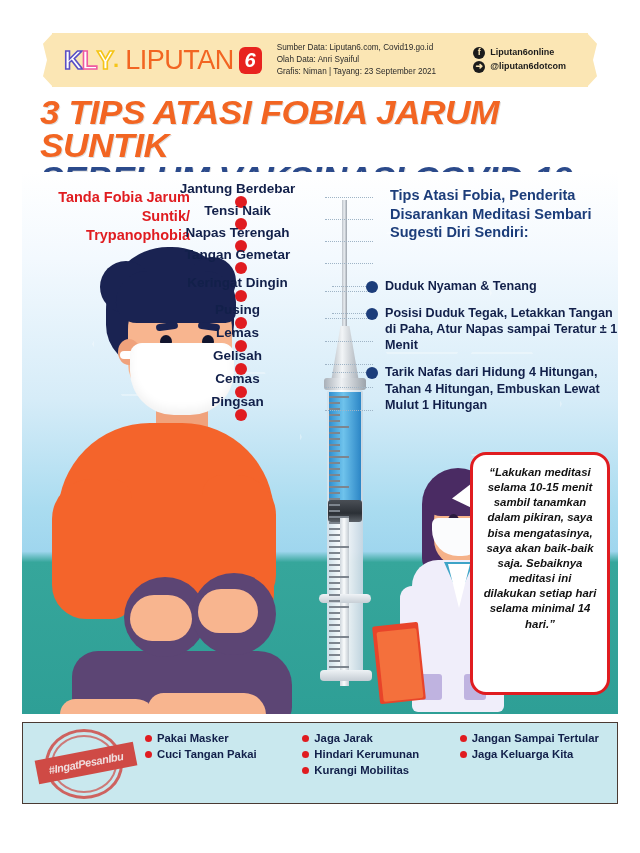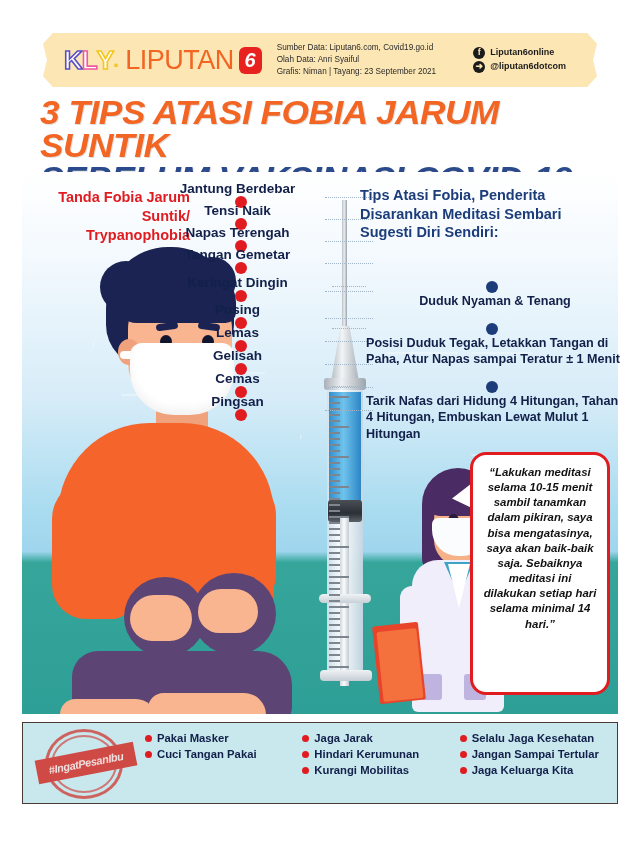--- a/index.html
+++ b/index.html
@@ -152,25 +152,25 @@
   
   .symptoms{ position:absolute; left:150px; top:186px; width:175px; }
   .sym{ display:flex; align-items:center; justify-content:flex-end; height:22px; position:relative;flex-direction:column; }
   .sym .lbl{ color:#12204a; font-weight:bold; font-size:13.5px; white-space:nowrap; }
   .sym .dot{ width:12px; height:12px; border-radius:50%; background:#e01c20; margin-left:6px; flex:none; }
   .sym .lead{ position:absolute; left:100%; top:50%; width:48px;
               border-top:1.5px dotted #9fb4c6; }
 
   
   .tips-head{
-    position:absolute; left:360px; top:186px; width:250px;
+    position:absolute; left:390px; top:186px; width:250px;
     color:#1c3d7a; font-weight:bold; font-size:14.5px; line-height:1.28;
   }
   .tips{ position:absolute; left:366px; top:278px; width:258px; }
-  .tip{ display:flex; align-items:center; margin-bottom:11px; position:relative;flex-direction:column; }
+  .tip{ display:flex; align-items:flex-start; margin-bottom:11px; position:relative; }
   .tip .bdot{ width:12px; height:12px; border-radius:50%; background:#1c3d7a; margin-right:7px; margin-top:3px; flex:none; }
   .tip .txt{ color:#12204a; font-weight:bold; font-size:12.6px; line-height:1.28; }
   .tip .lead-l{ position:absolute; right:100%; top:8px; width:34px; border-top:1.5px dotted #9fb4c6; }
 
   
   .bubble{
     position:absolute; left:470px; top:452px; width:140px; height:243px;
     background:#ffffff; border:3px solid #e01c20; border-radius:16px;
     padding:10px 9px; text-align:center;
     font-style:italic; font-weight:bold; font-size:11.4px; line-height:1.33; color:#111;
@@ -459,24 +459,20 @@
             <span>Hindari Kerumunan</span>
           </div>
           <div class="bitem">
             <span class="rdot"></span>
             <span>Kurangi Mobilitas</span>
           </div>
         </div>
         <div class="bcol">
           <div class="bitem">
             <span class="rdot"></span>
-            <span>Selalu Jaga Kesehatan</span>
-          </div>
-          <div class="bitem">
-            <span class="rdot"></span>
             <span>Jangan Sampai Tertular</span>
           </div>
           <div class="bitem">
             <span class="rdot"></span>
             <span>Jaga Keluarga Kita</span>
           </div>
         </div>
       </div>
   </div>
 

